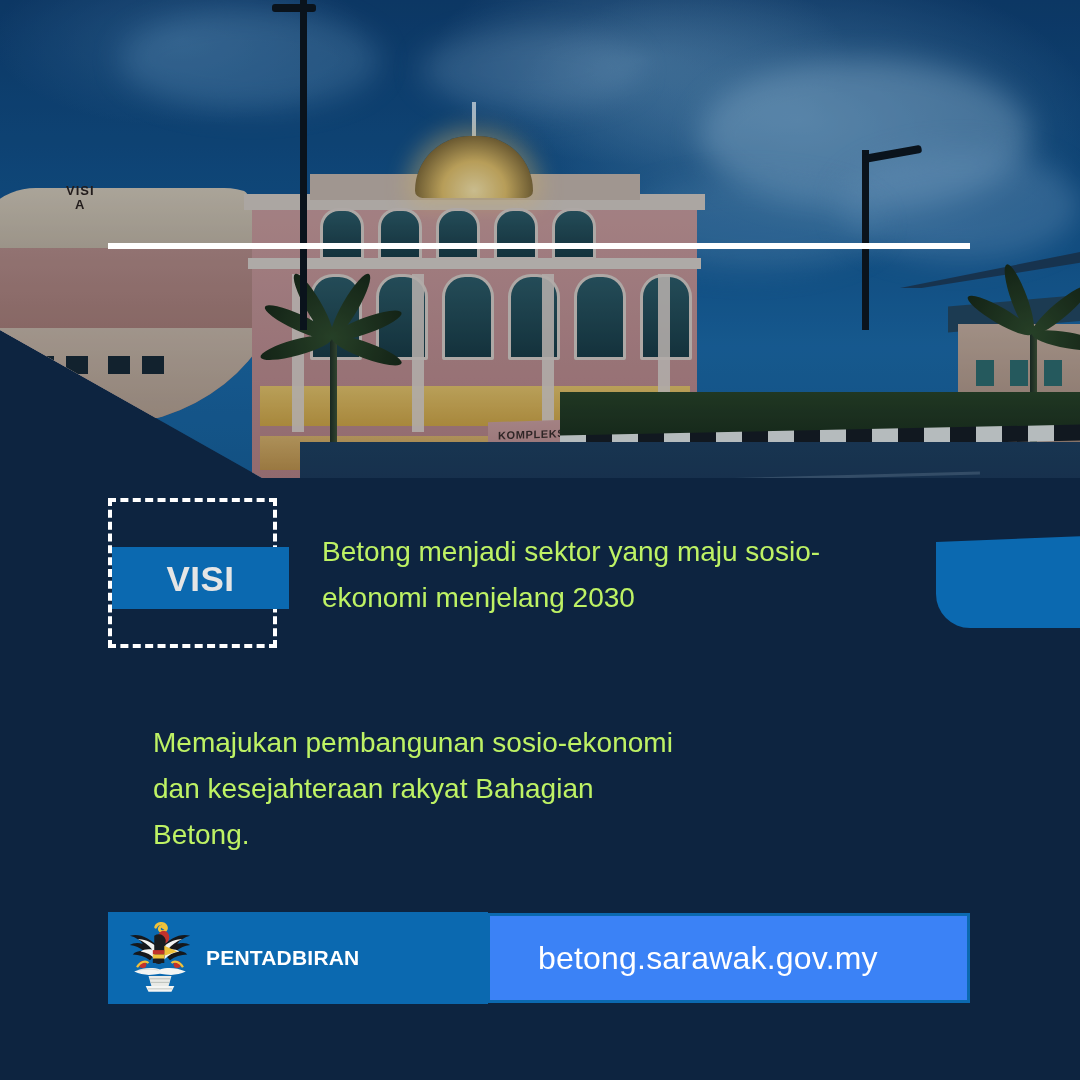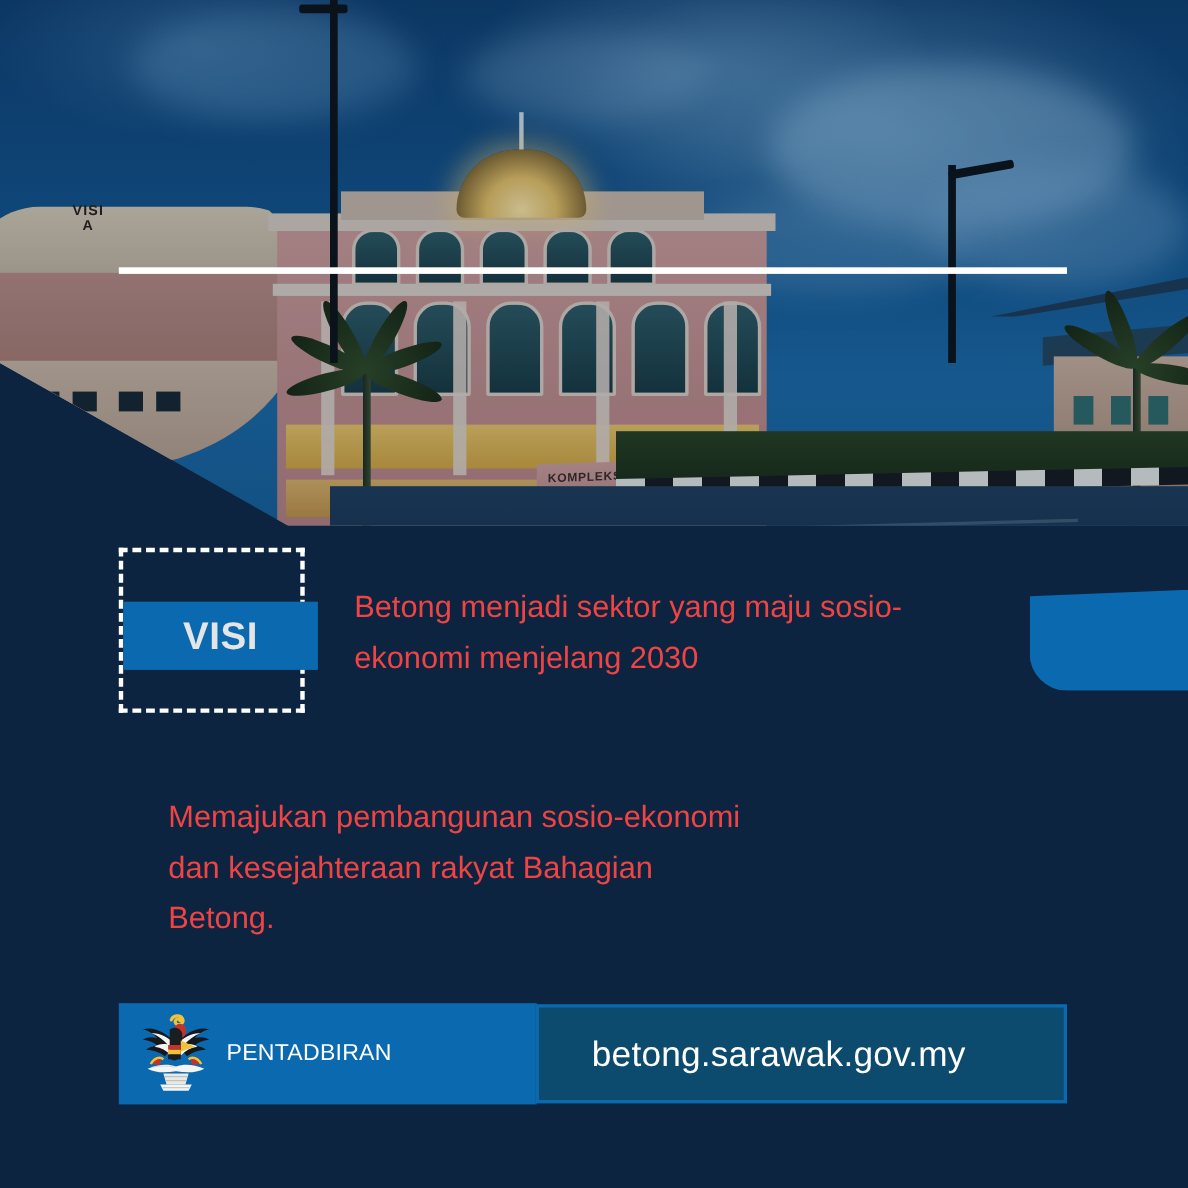--- a/index.html
+++ b/index.html
@@ -208,42 +208,42 @@
     background:#0b69b0;
     display:flex;align-items:center;justify-content:center;
   }
   .tagfill span{
     color:#e5e5e5;font-size:35px;font-weight:bold;letter-spacing:.5px;line-height:1;
   }
   .row-misi .tagfill{top:46px;}
 
   .row-text{
     margin-left:45px;
-    color:#ef4444;font-size:28px;line-height:46px;
+    color:#bef264;font-size:28px;line-height:46px;
     max-width:540px;
   }
   .row-visi .row-text{margin-top:31px;}
   .row-misi .row-text{margin-top:16px;}
 
   
   .footer{
     position:absolute;left:108px;top:912px;width:862px;height:92px;
   }
   .footer-blue{
     position:absolute;left:0;top:0;width:380px;height:92px;background:#0b69b0;
     display:flex;align-items:center;
   }
   .crest{position:relative;width:72px;height:76px;margin-left:16px;flex:0 0 auto;}
   .org{
-    margin-left:10px;color:#fff;font-size:21px;font-weight:normal;
+    margin-left:10px;color:#fff;font-size:21px;font-weight:bold;
     line-height:24px;letter-spacing:.2px;
   }
   .url-box{
     position:absolute;left:379px;top:1px;width:483px;height:90px;
-    background:#0c4a6e;border:3px solid #0b69b0;box-sizing:border-box;
+    background:#3b82f6;border:3px solid #0b69b0;box-sizing:border-box;
     display:flex;align-items:center;
   }
   .url-text{color:#fff;font-size:32px;margin-left:48px;letter-spacing:.2px;}
 </style>
 </head>
 <body>
 
 <div class="poster">
 
   <div class="photo-band">

